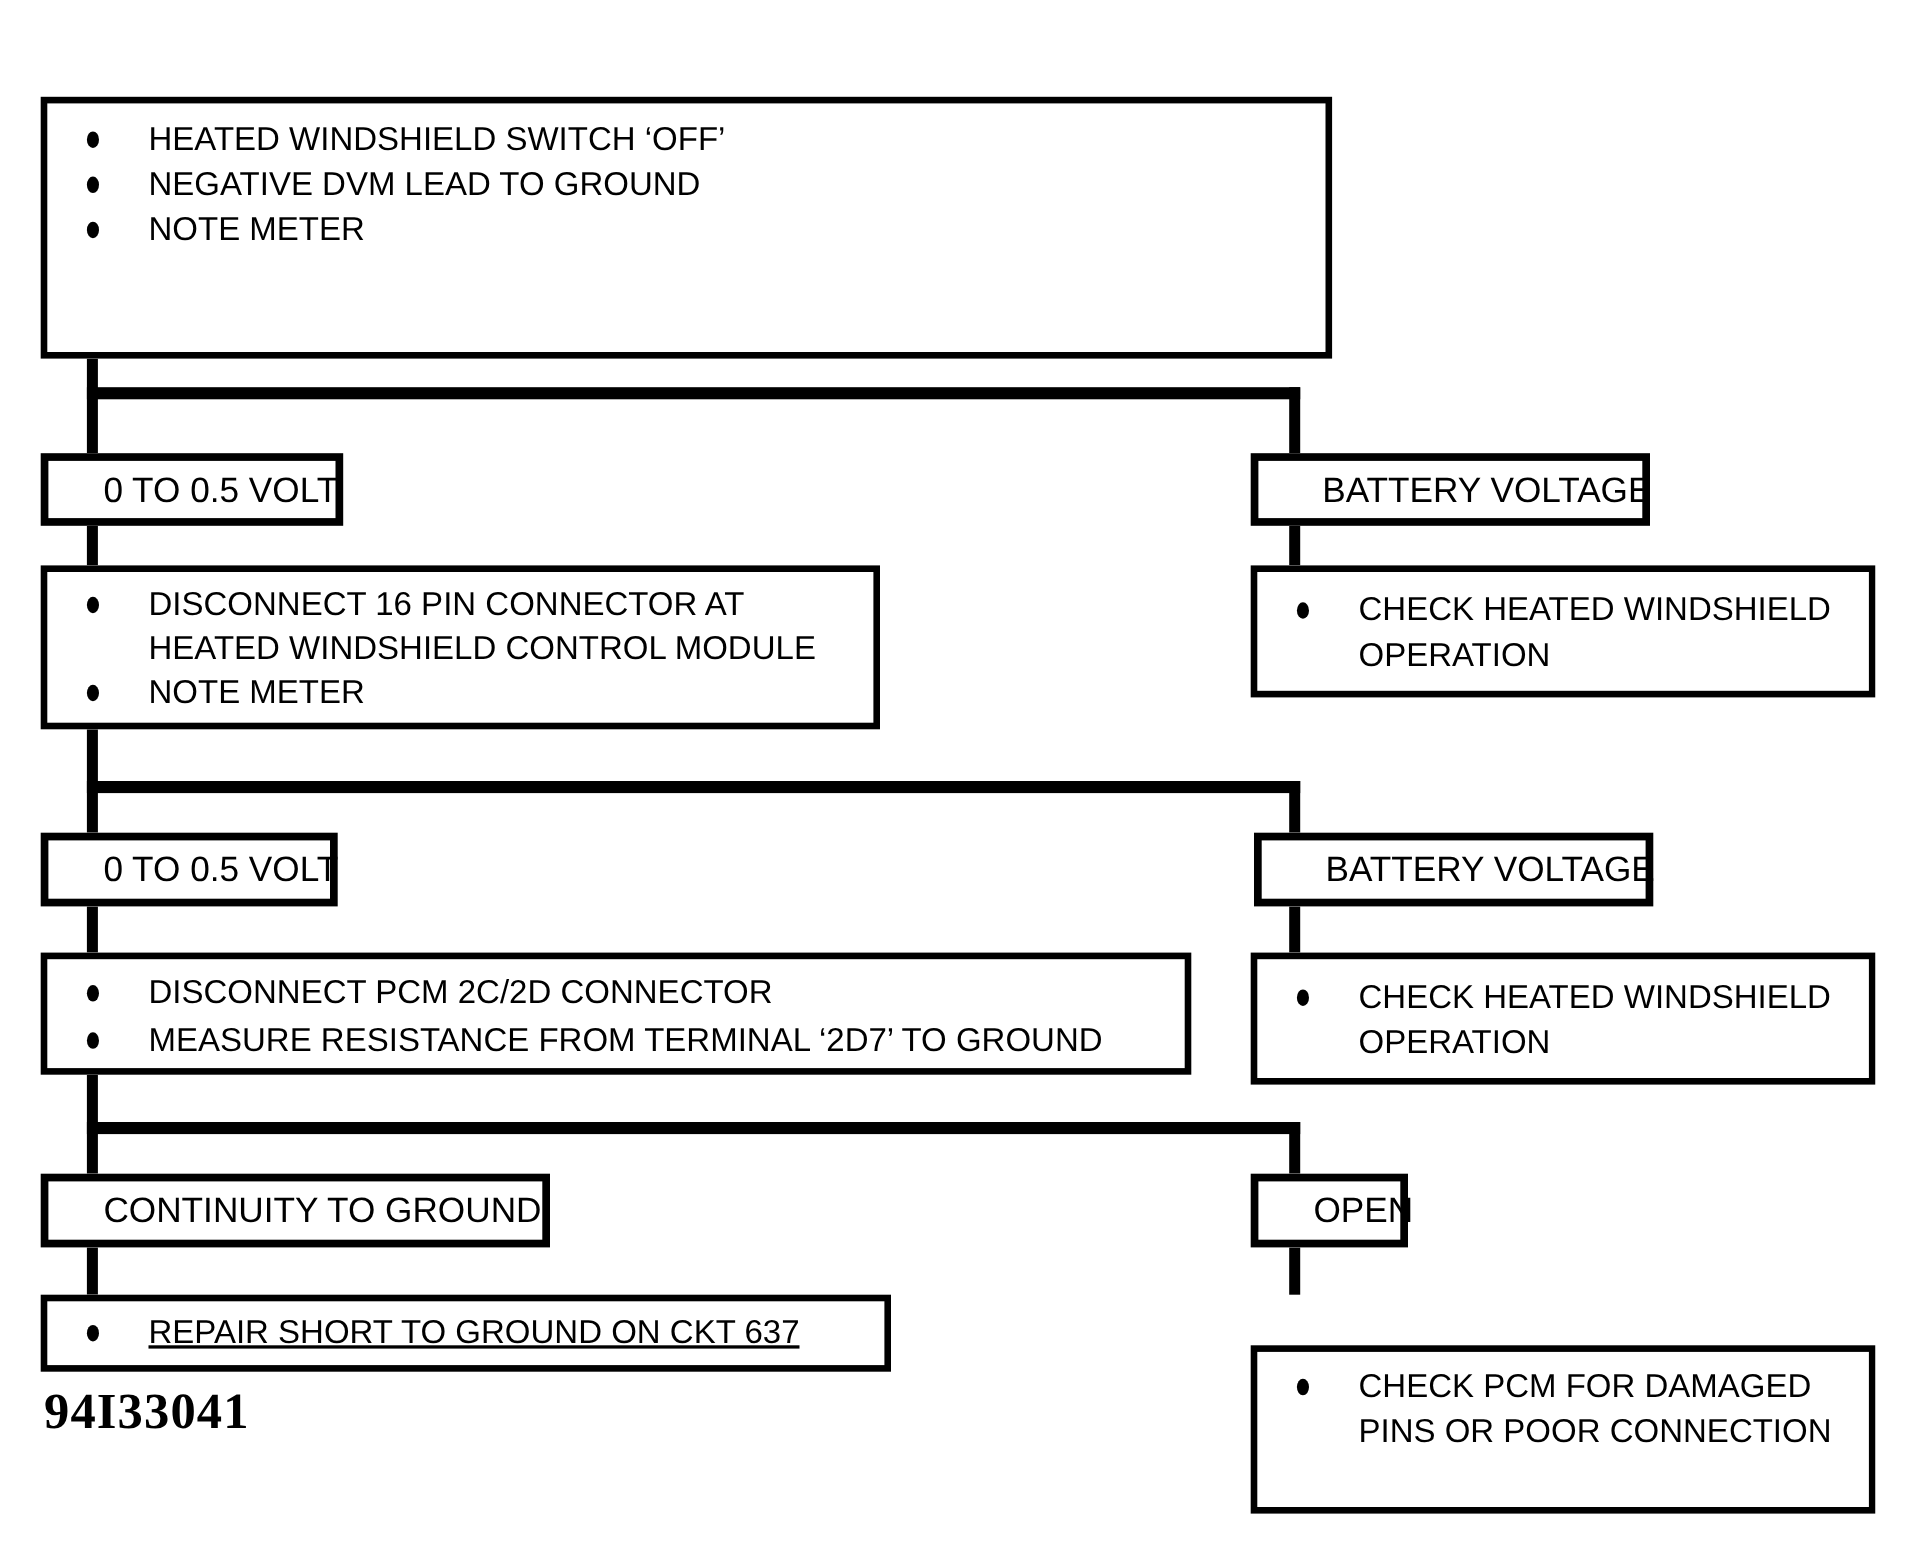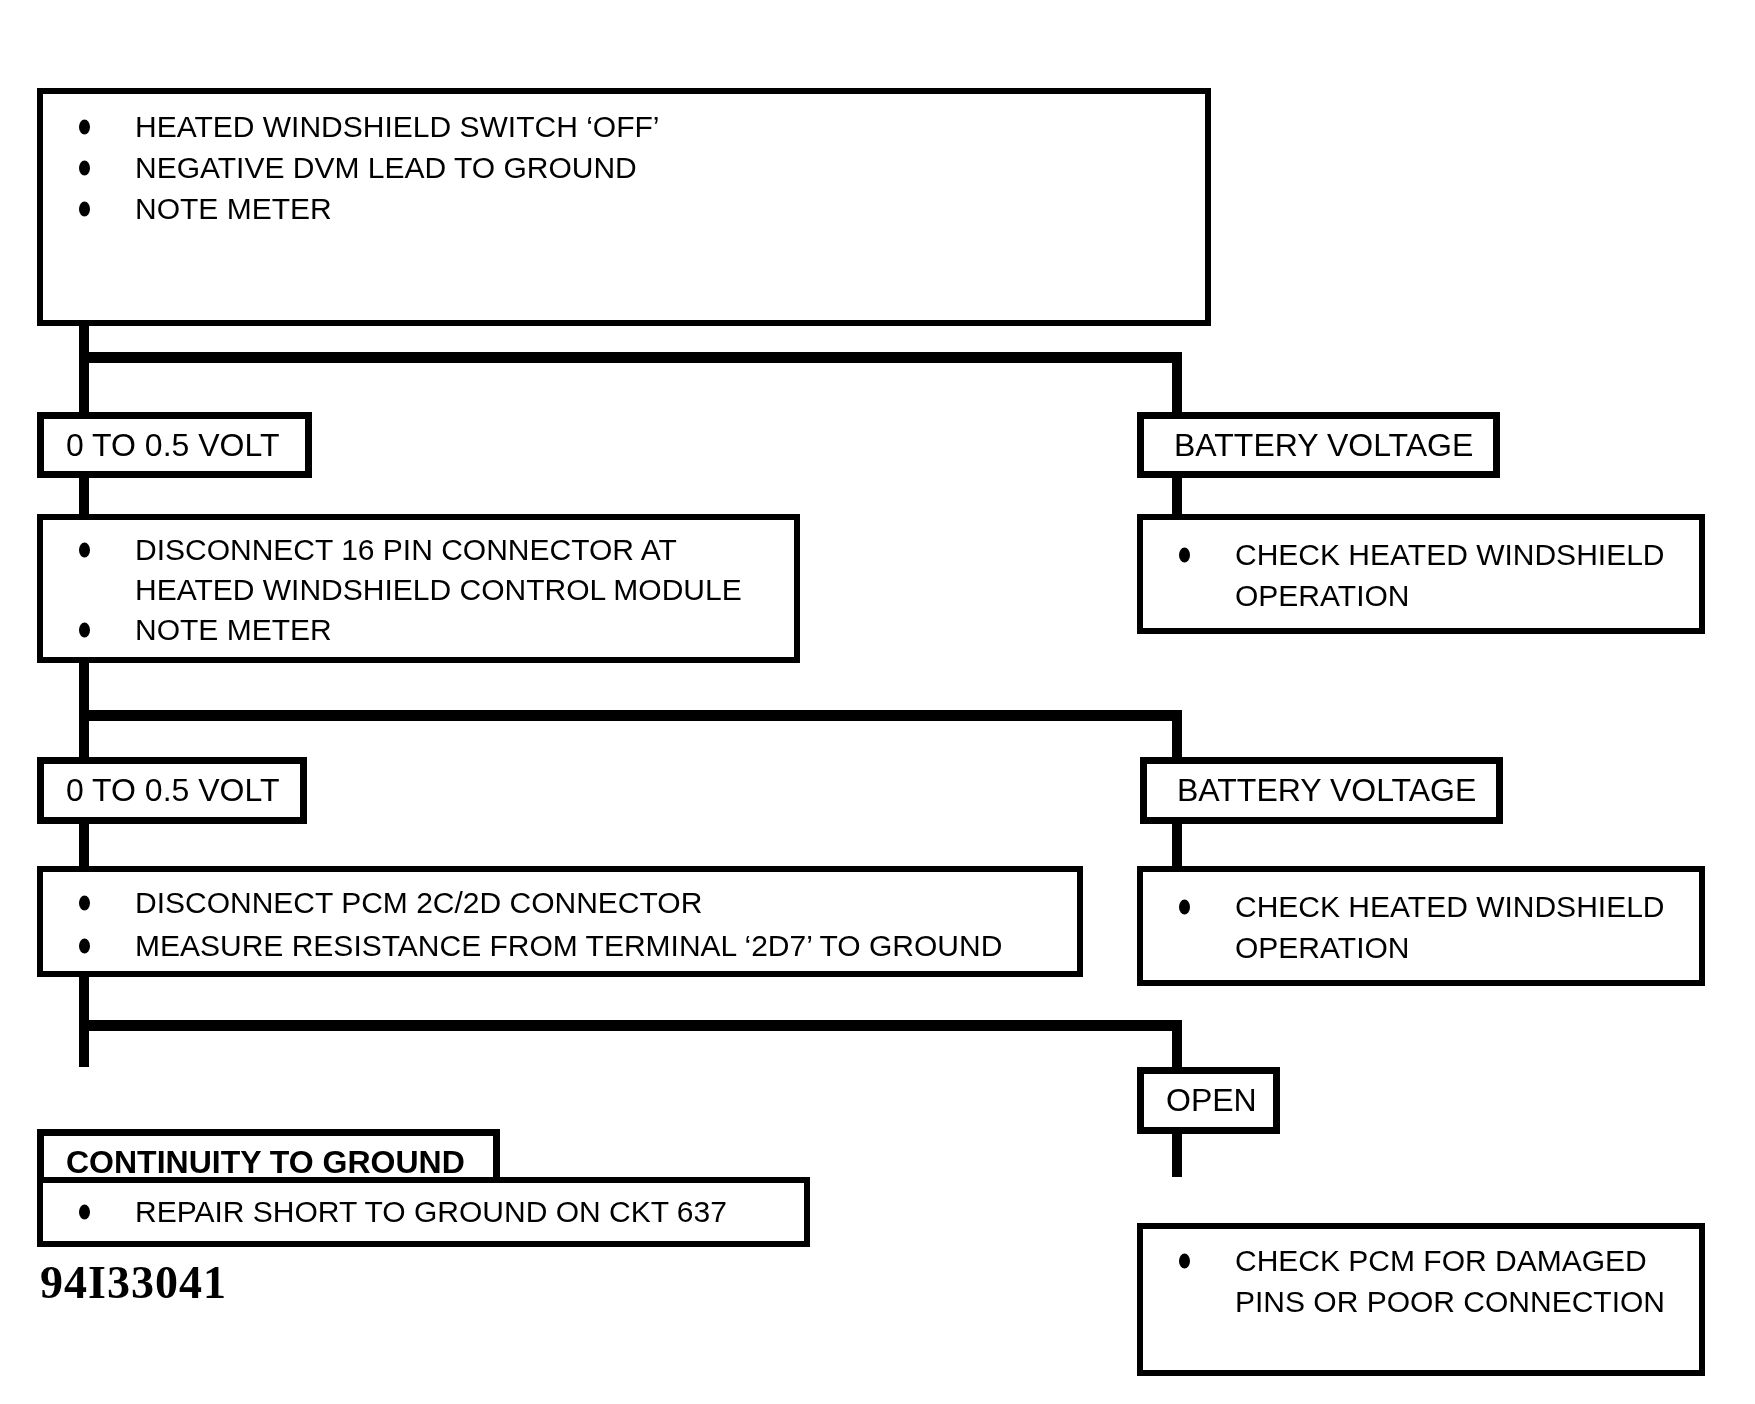--- a/index.html
+++ b/index.html
@@ -24,20 +24,21 @@
   }
   .box.result{
     border-width:7px;
     display:flex;
     align-items:center;
     font-size:32px;
     white-space:nowrap;
   }
   .box.result .lbl{
     padding-left:22px;
+    margin-left:28px;
   }
   .b-line{
     position:relative;
     padding-left:92px;
     white-space:nowrap;
     font-size:30px;
   }
   .b-line .dot{
     position:absolute;
     left:36px;
@@ -152,29 +153,29 @@
   <div class="box" style="left:1137px;top:866px;width:568px;height:120px;padding-top:14px;">
     <div class="b-line" style="line-height:41px">
       <span class="dot"></span>
       <span>CHECK HEATED WINDSHIELD</span>
     </div>
     <div class="b-line" style="line-height:41px">
       <span>OPERATION</span>
     </div>
   </div>
 
-  <div class="box result" style="left:37px;top:1129px;width:463px;height:67px;font-weight:bold;">
+  <div class="box result" style="left:37px;top:1067px;width:463px;height:67px;">
     <span class="lbl">CONTINUITY TO GROUND</span>
   </div>
 
   <div class="box result" style="left:1137px;top:1067px;width:143px;height:67px;">
     <span class="lbl">OPEN</span>
   </div>
 
-  <div class="box" style="left:37px;top:1177px;width:773px;height:70px;display:flex;align-items:center;">
+  <div class="box" style="left:37px;top:1177px;width:773px;height:70px;display:flex;align-items:center;text-decoration:underline;">
     <div class="b-line" style="line-height:30px;width:100%">
       <span class="dot"></span>
       <span>REPAIR SHORT TO GROUND ON CKT 637</span>
     </div>
   </div>
 
   <div class="box" style="left:1137px;top:1223px;width:568px;height:153px;padding-top:11px;">
     <div class="b-line" style="line-height:41px">
       <span class="dot"></span>
       <span>CHECK PCM FOR DAMAGED</span>

